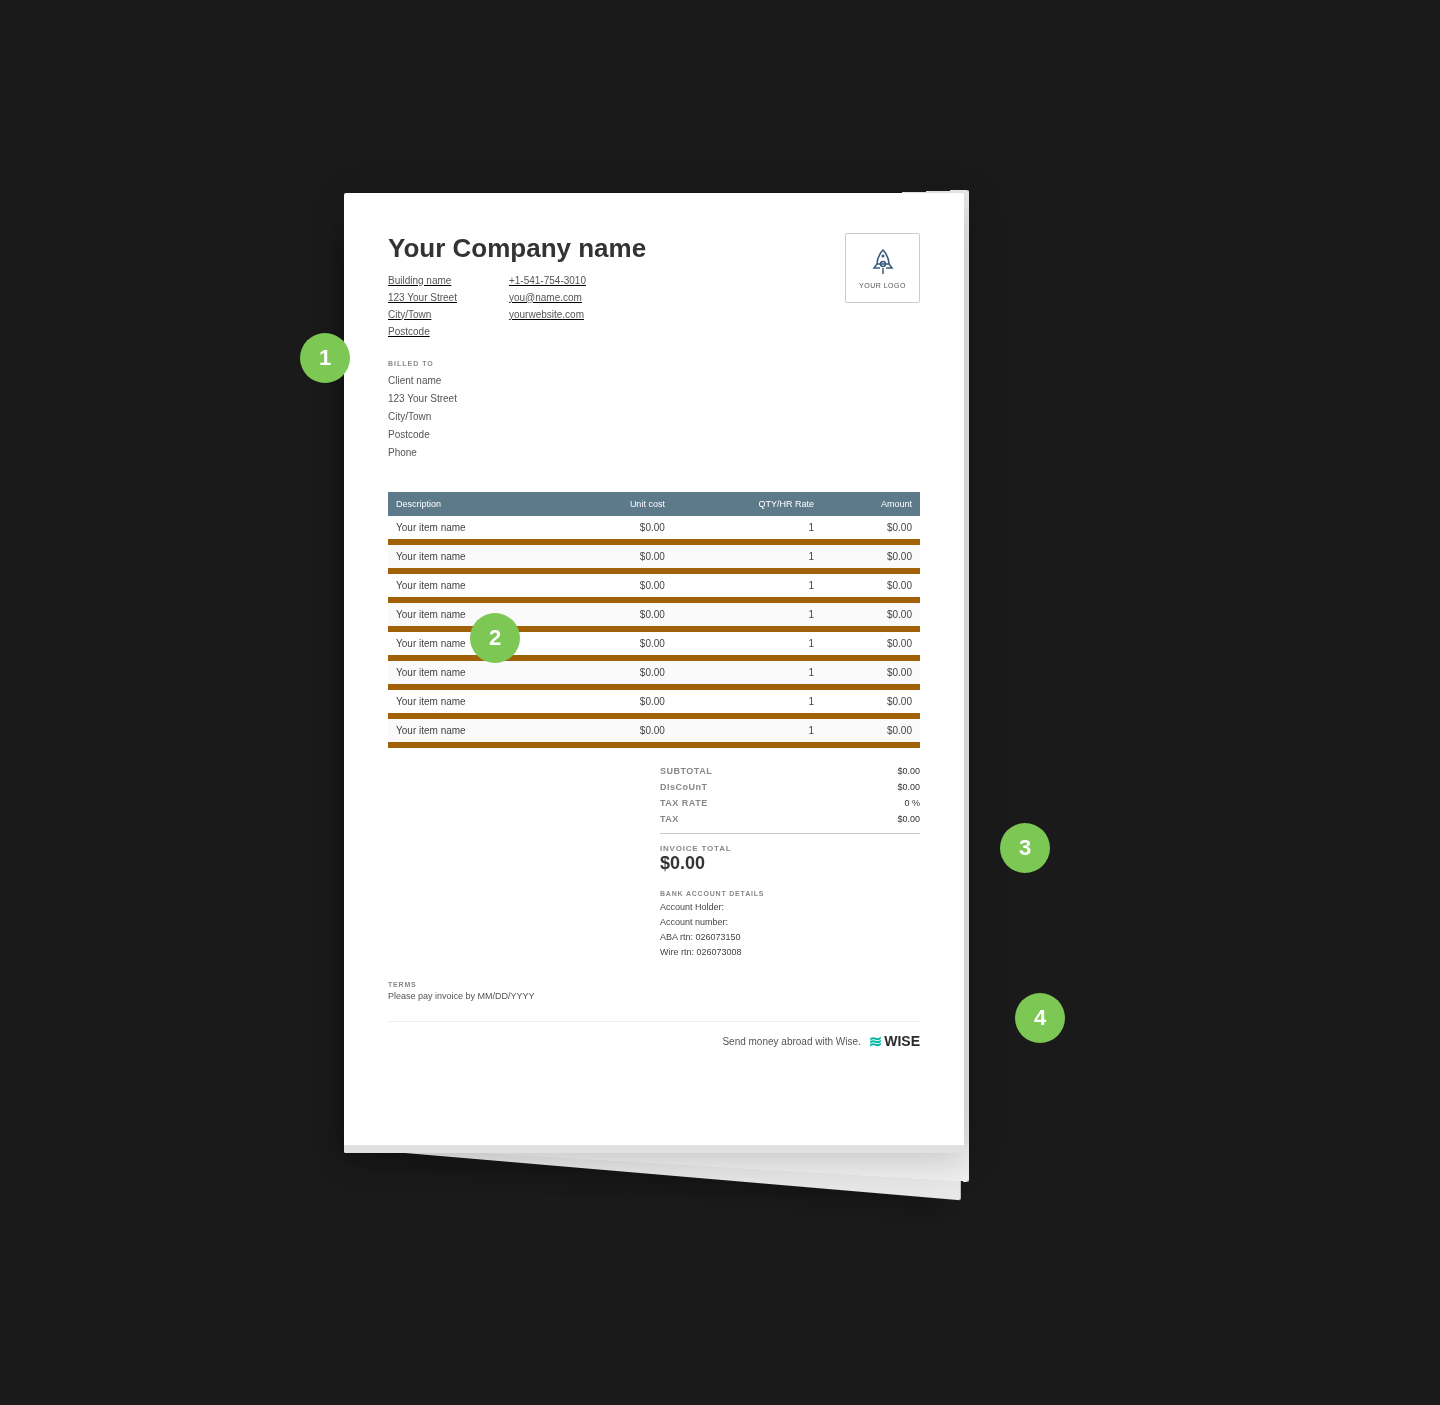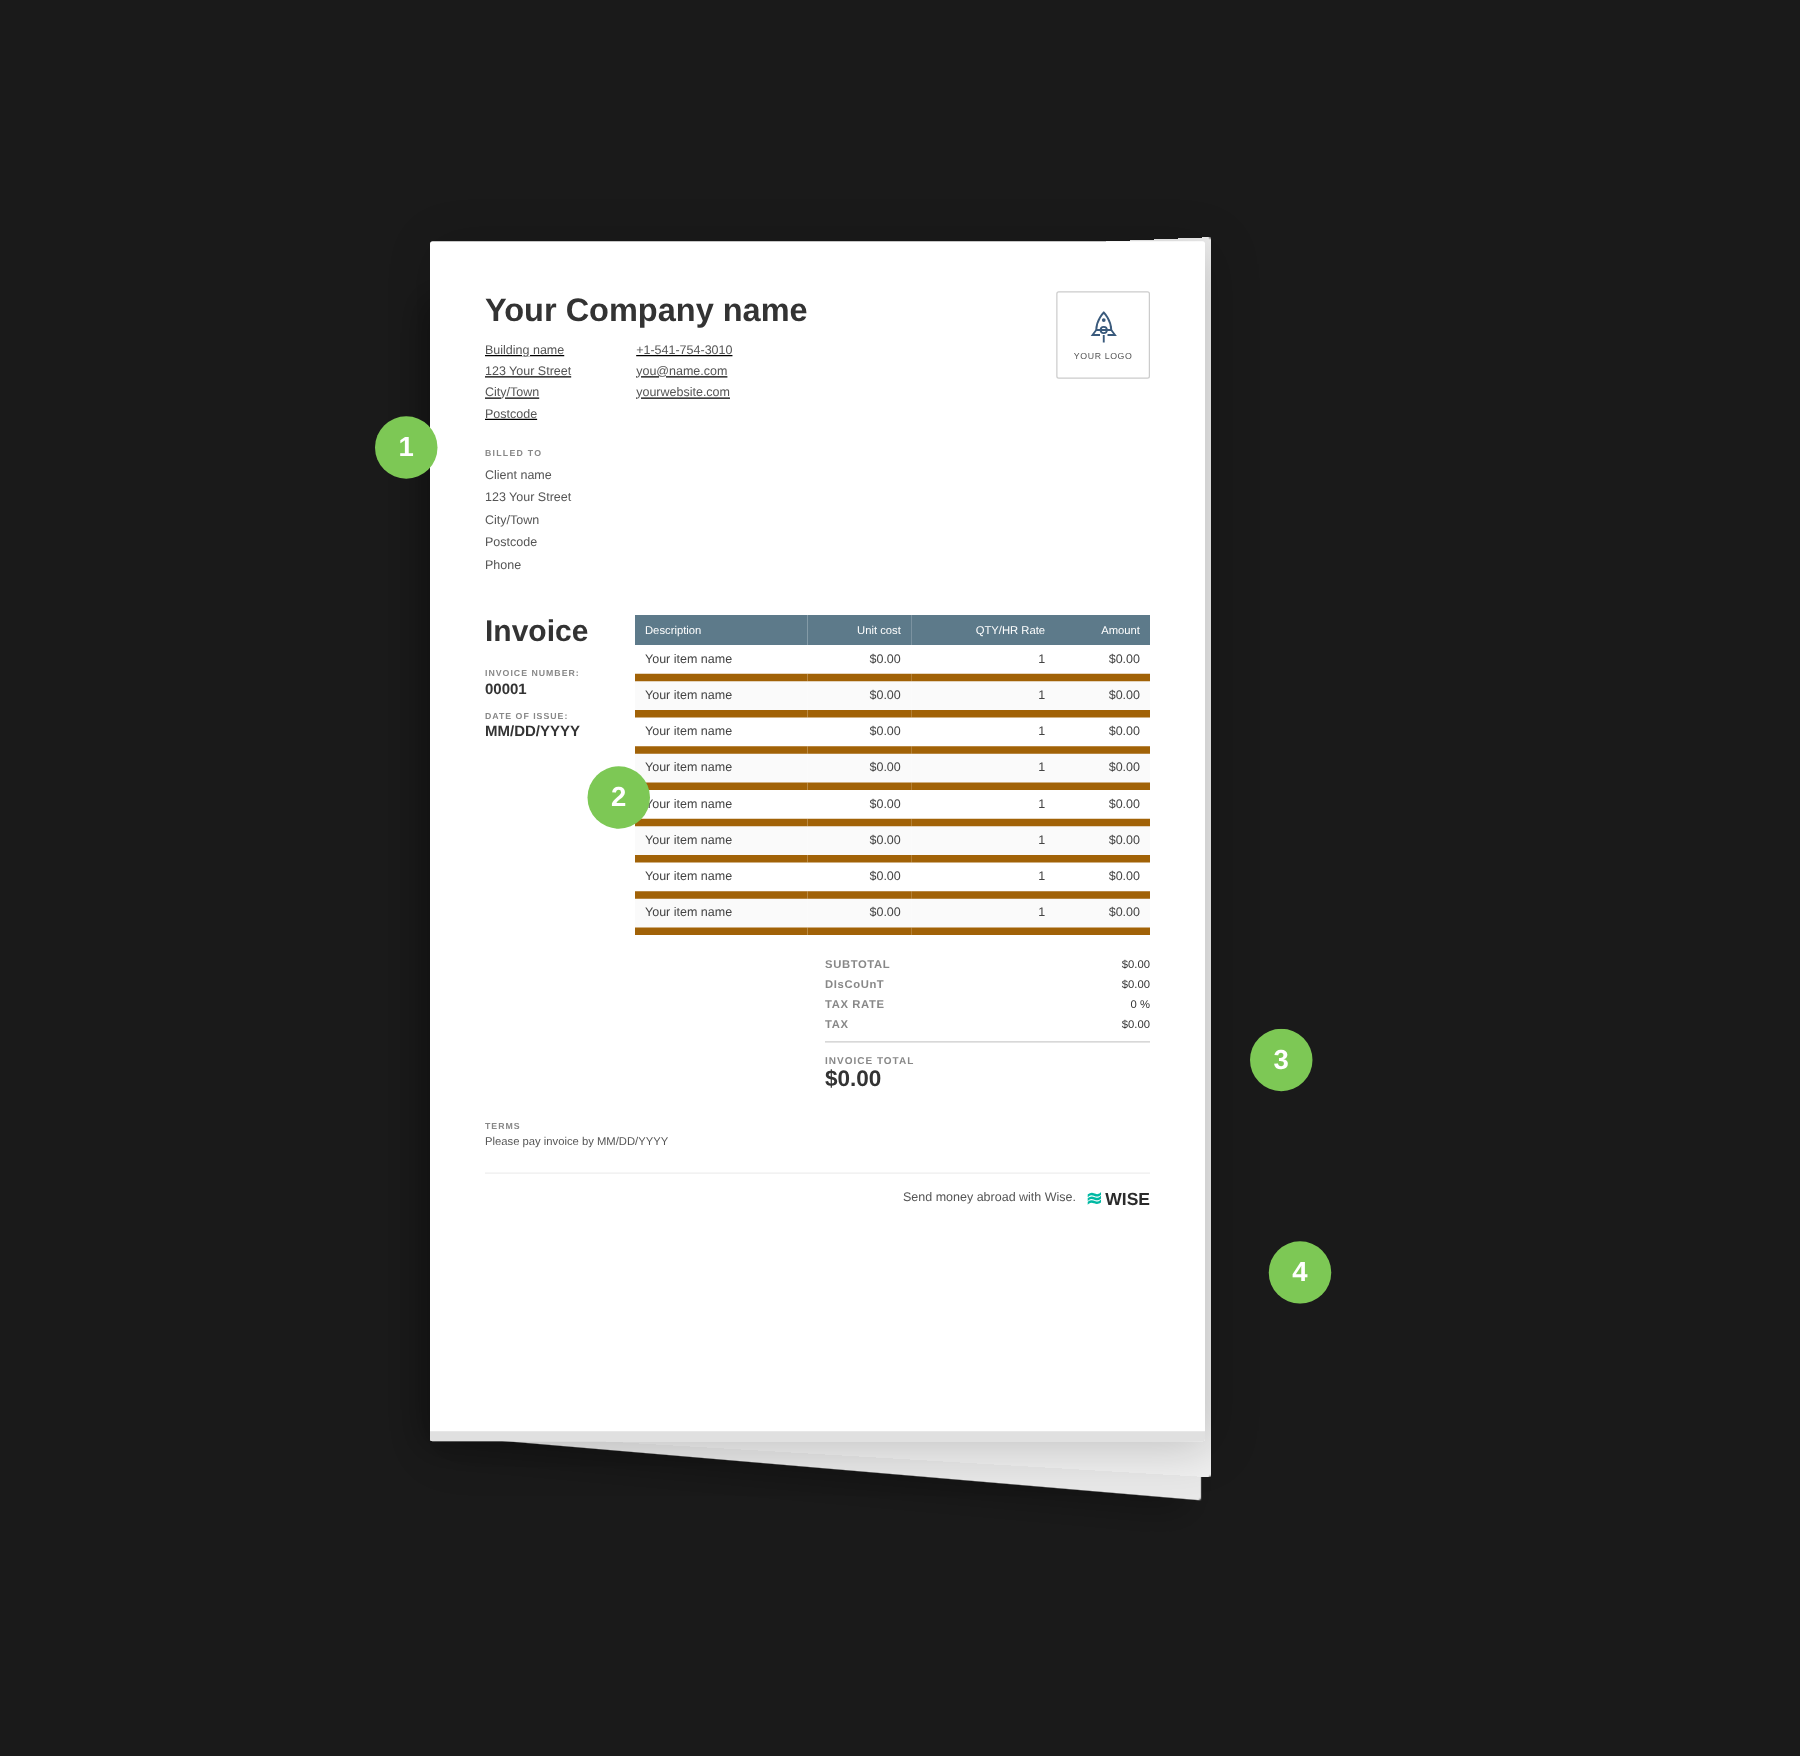--- a/index.html
+++ b/index.html
@@ -417,27 +417,20 @@
         <span>Client name</span><br>
         <span>123 Your Street</span><br>
         <span>City/Town</span><br>
         <span>Postcode</span><br>
         <span>Phone</span>
       </div>
     </div>
 
     <div class="invoice-body">
 
-      <div class="invoice-left">
-        <div class="invoice-title">Invoice</div>
-        <div class="invoice-meta-label">INVOICE NUMBER:</div>
-        <div class="invoice-meta-value">00001</div>
-        <div class="invoice-meta-label">DATE OF ISSUE:</div>
-        <div class="invoice-meta-value">MM/DD/YYYY</div>
-      </div>
 
       <div class="invoice-table">
         <table>
           <thead>
             <tr>
               <th>Description</th>
               <th>Unit cost</th>
               <th>QTY/HR Rate</th>
               <th>Amount</th>
             </tr>
@@ -513,20 +506,29 @@
         <div class="totals-row">
           <span class="label">TAX</span>
           <span class="value">$0.00</span>
         </div>
         <hr class="totals-divider">
         <div class="invoice-total-row">
           <span class="invoice-total-label">INVOICE TOTAL</span>
           <span class="invoice-total-value">$0.00</span>
         </div>
 
+        <div class="bank-section">
+          <div class="bank-label">BANK ACCOUNT DETAILS</div>
+          <div class="bank-info">
+            <span>Account Holder:</span><br>
+            <span>Account number:</span><br>
+            <span>ABA rtn: 026073150</span><br>
+            <span>Wire rtn: 026073008</span>
+          </div>
+        </div>
       </div>
     </div>
 
     <div class="terms-section">
       <div class="terms-label">TERMS</div>
       <div class="terms-value">Please pay invoice by MM/DD/YYYY</div>
     </div>
 
     <div class="invoice-footer">
       <span class="footer-text">Send money abroad with Wise.</span>

